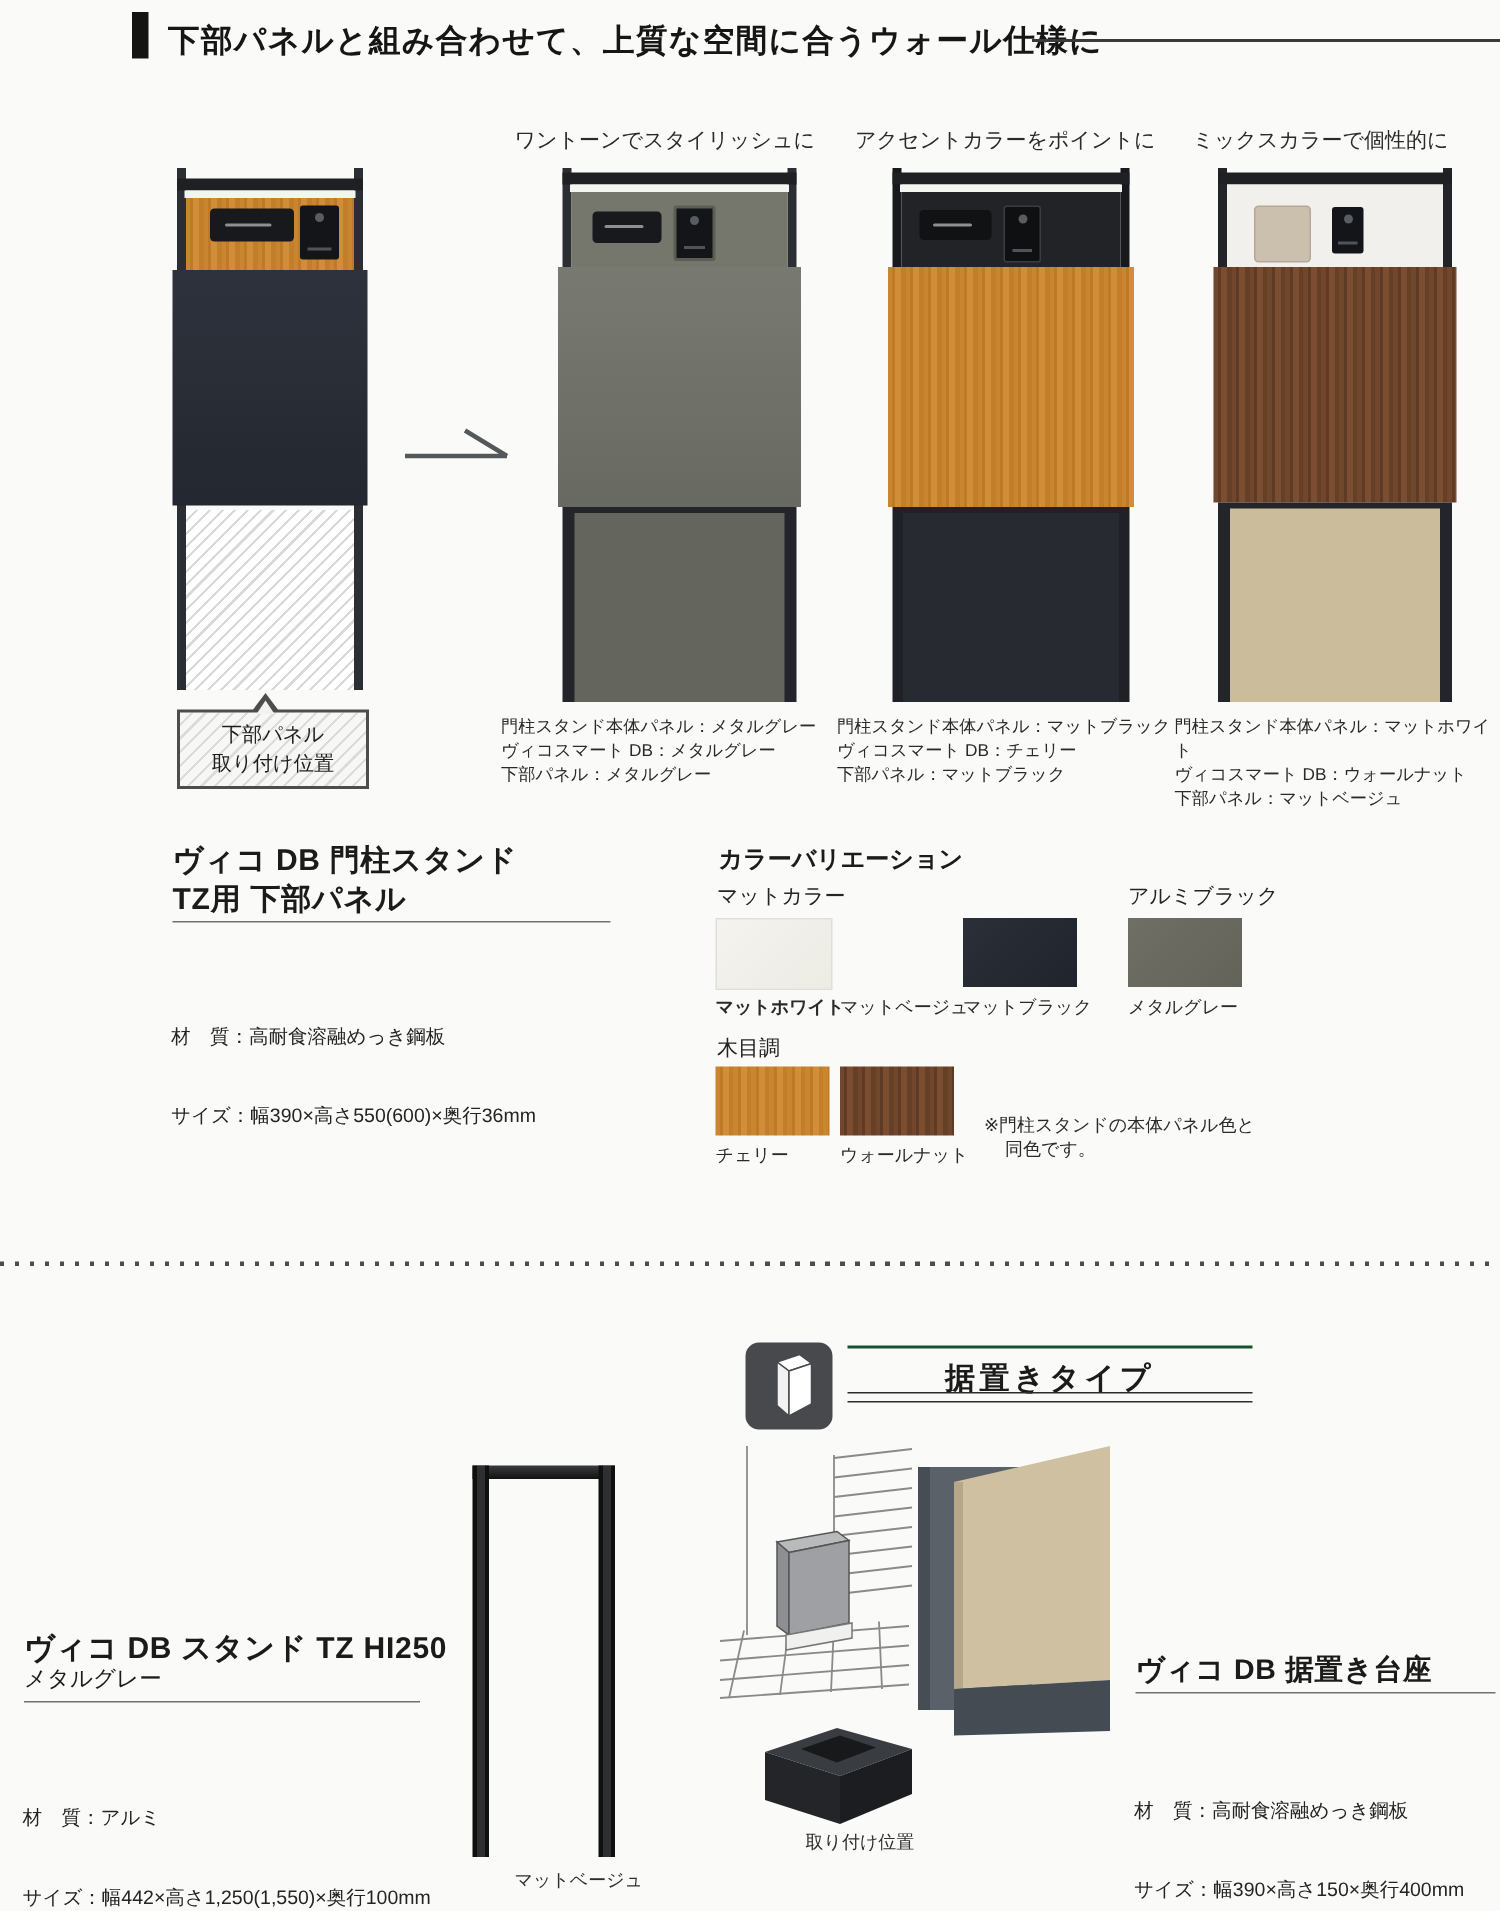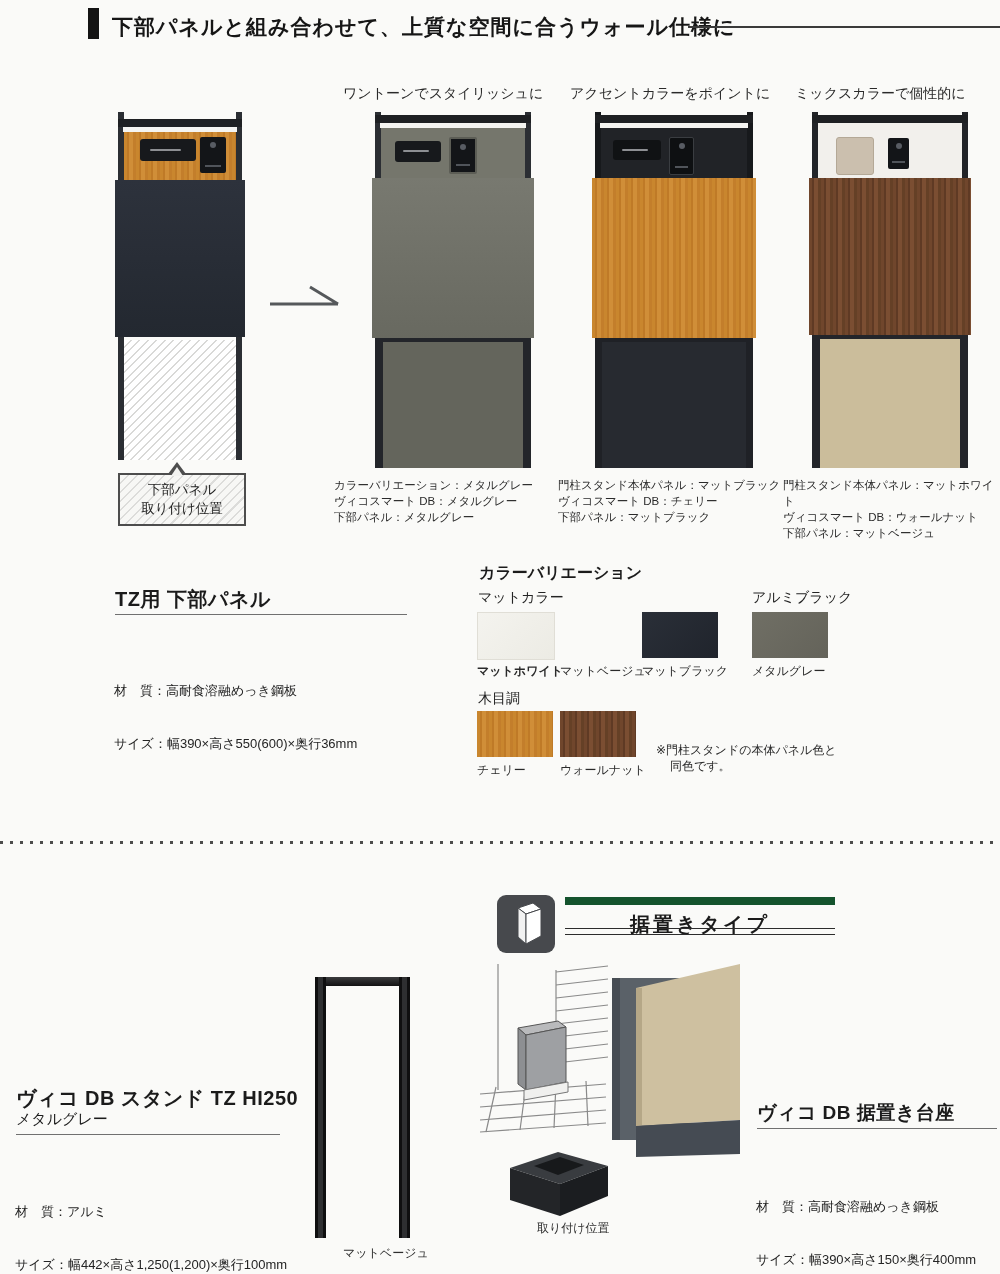--- a/index.html
+++ b/index.html
@@ -48,21 +48,21 @@
   
   .cv-title{font-size:16px;font-weight:bold;color:#1b1b1b;}
   .cv-group{font-size:14px;color:#242424;}
   .swatch{position:absolute;height:46px;width:76px;}
   .sw-label{font-size:12px;color:#2a2a2a;}
   .cv-note{font-size:12px;line-height:16px;color:#2a2a2a;}
 
   .dotted{height:3px;background-image:repeating-linear-gradient(90deg,#4c4c4c 0 3px,transparent 3px 10px);}
 
   
-  .band{border-top:8px solid #14532d;text-align:center;}
+  .band{border-top:2px solid #14532d;text-align:center;}
   .band-title{font-size:20px;font-weight:bold;letter-spacing:3px;padding-top:6px;color:#1b1b1b;}
   .thinline{height:1px;background:#2c2c2c;}
 
   
   .leg{position:absolute;width:11px;background:linear-gradient(90deg,#0f0f10 0 3px,#2e2f31 3px 8px,#0f0f10 8px 11px);}
   .legtop{position:absolute;height:9px;background:linear-gradient(180deg,#3a3b3d,#121213);}
 
   .finish-label{font-size:12px;color:#2e2e2e;}
 </style>
 </head>
@@ -158,35 +158,36 @@
           <div class="spk"></div>
         </div>
     </div>
     <div class="pbody wood-walnut" style="top:66px;height:157px;"></div>
     <div class="lowerframe" style="top:223px;bottom:0;">
       <div class="lowerpanel" style="left:8px;right:8px;background:#cbbd9b;"></div>
     </div>
   </div>
 
   <div class="abs vspec" style="left:334px;top:477px;">
-    <div>カラーバリエーション：メタルグレー</div>
+    <div>門柱スタンド本体パネル：メタルグレー</div>
     <div>ヴィコスマート DB：メタルグレー</div>
     <div>下部パネル：メタルグレー</div>
   </div>
   <div class="abs vspec" style="left:783px;top:477px;">
     <div>門柱スタンド本体パネル：マットホワイト</div>
     <div>ヴィコスマート DB：ウォールナット</div>
     <div>下部パネル：マットベージュ</div>
   </div>
   <div class="abs vspec" style="left:558px;top:477px;">
     <div>門柱スタンド本体パネル：マットブラック</div>
     <div>ヴィコスマート DB：チェリー</div>
     <div>下部パネル：マットブラック</div>
   </div>
 
+  <div class="abs sec-title" style="left:115px;top:560px;">ヴィコ DB 門柱スタンド</div>
   <div class="abs sec-title" style="left:115px;top:586px;">TZ用 下部パネル</div>
   <div class="abs rule" style="left:115px;top:614px;width:292px;"></div>
   <div class="abs spec pre" style="left:114px;top:647px;">
     <div>材　質：高耐食溶融めっき鋼板</div>
     <div>サイズ：幅390×高さ550(600)×奥行36mm</div>
   </div>
 
   <div class="abs cv-title" style="left:479px;top:563px;">カラーバリエーション</div>
   <div class="abs cv-group" style="left:478px;top:589px;">マットカラー</div>
   <div class="abs cv-group" style="left:752px;top:589px;">アルミブラック</div>
@@ -224,21 +225,21 @@
     <div class="band-title">据置きタイプ</div>
   </div>
   <div class="abs thinline" style="left:565px;top:928px;width:270px;"></div>
   <div class="abs thinline" style="left:565px;top:934px;width:270px;"></div>
 
   <div class="abs sec-title" style="left:16px;top:1085px;">ヴィコ DB スタンド TZ HI250</div>
   <div class="abs sec-sub" style="left:16px;top:1110px;">メタルグレー</div>
   <div class="abs rule" style="left:16px;top:1134px;width:264px;"></div>
   <div class="abs spec pre" style="left:15px;top:1168px;">
     <div>材　質：アルミ</div>
-    <div>サイズ：幅442×高さ1,250(1,200)×奥行100mm</div>
+    <div>サイズ：幅442×高さ1,250(1,550)×奥行100mm</div>
     
   </div>
 
   <div class="abs">
     <div class="legtop abs" style="left:315px;top:977px;width:95px;"></div>
     <div class="leg abs" style="left:315px;top:977px;height:261px;"></div>
     <div class="leg abs" style="left:399px;top:977px;height:261px;"></div>
   </div>
   <div class="abs finish-label" style="left:343px;top:1245px;">マットベージュ</div>
 

